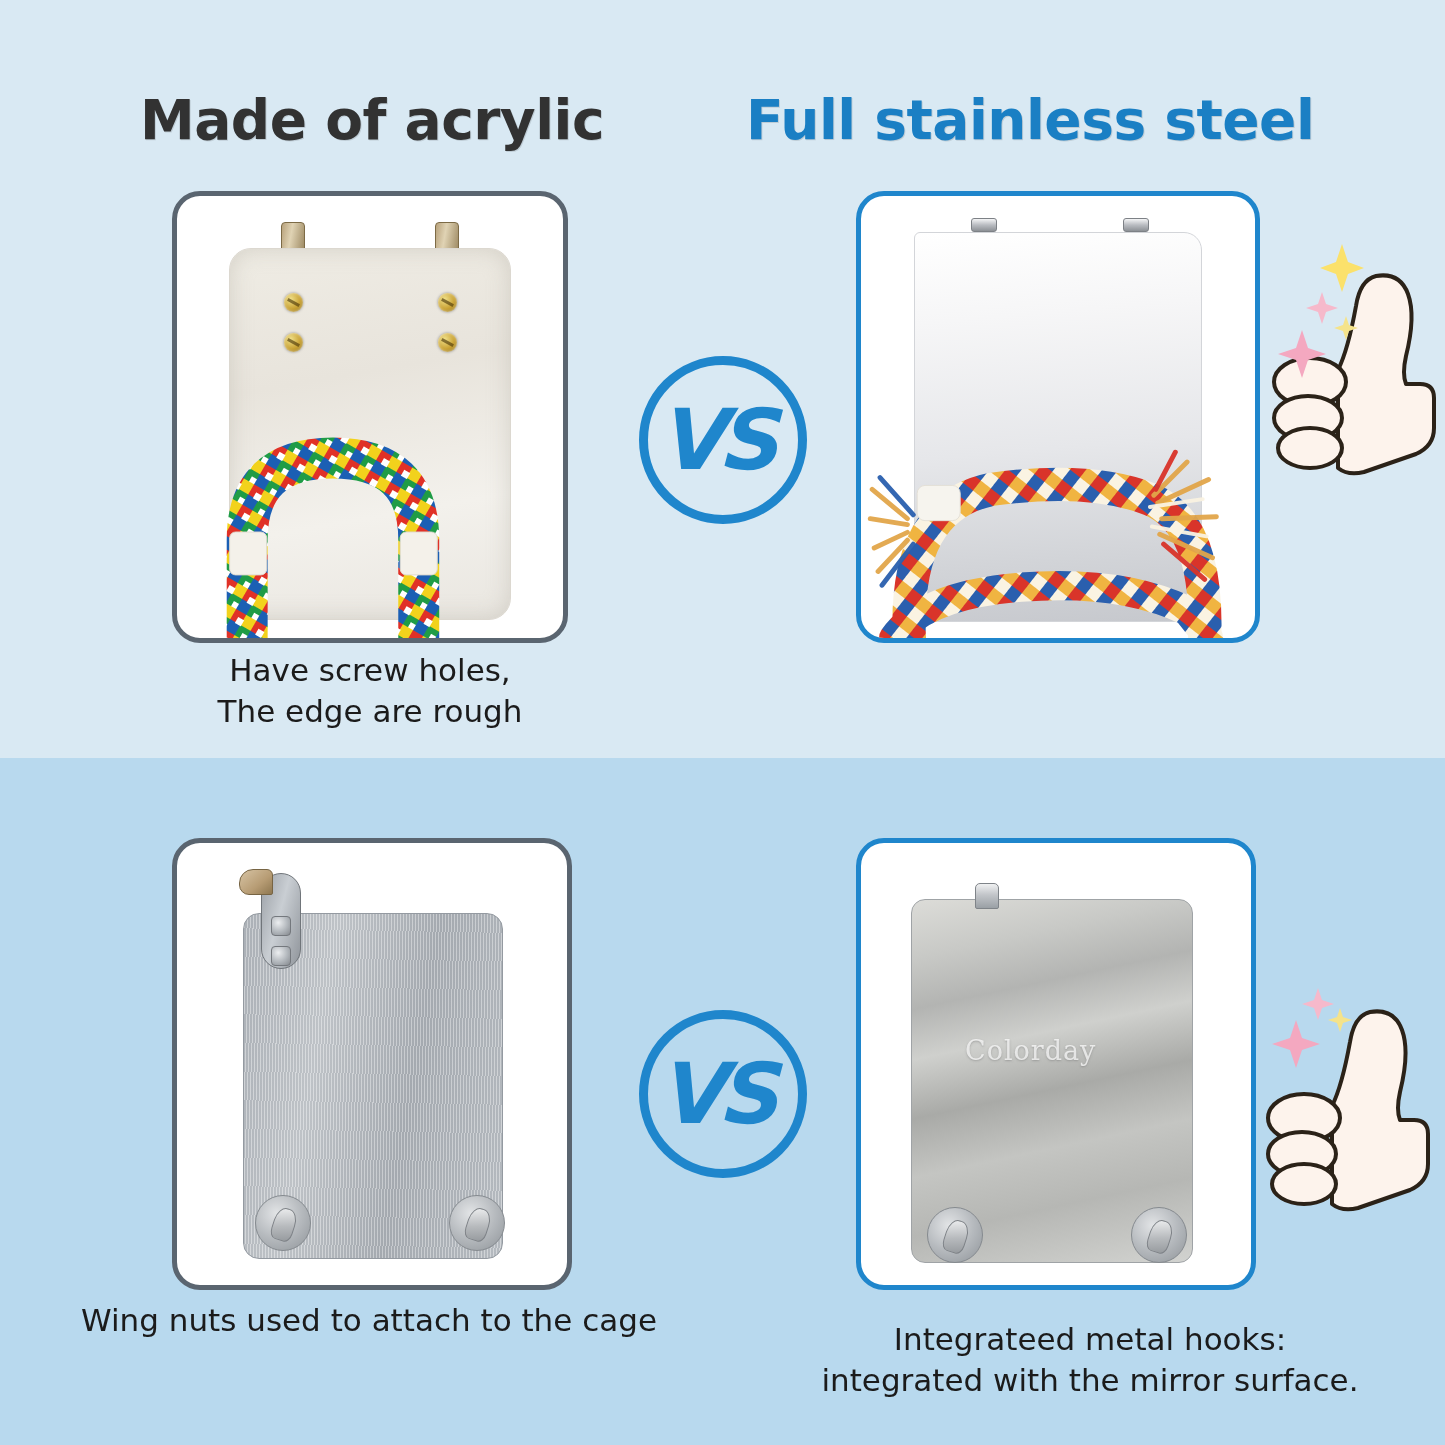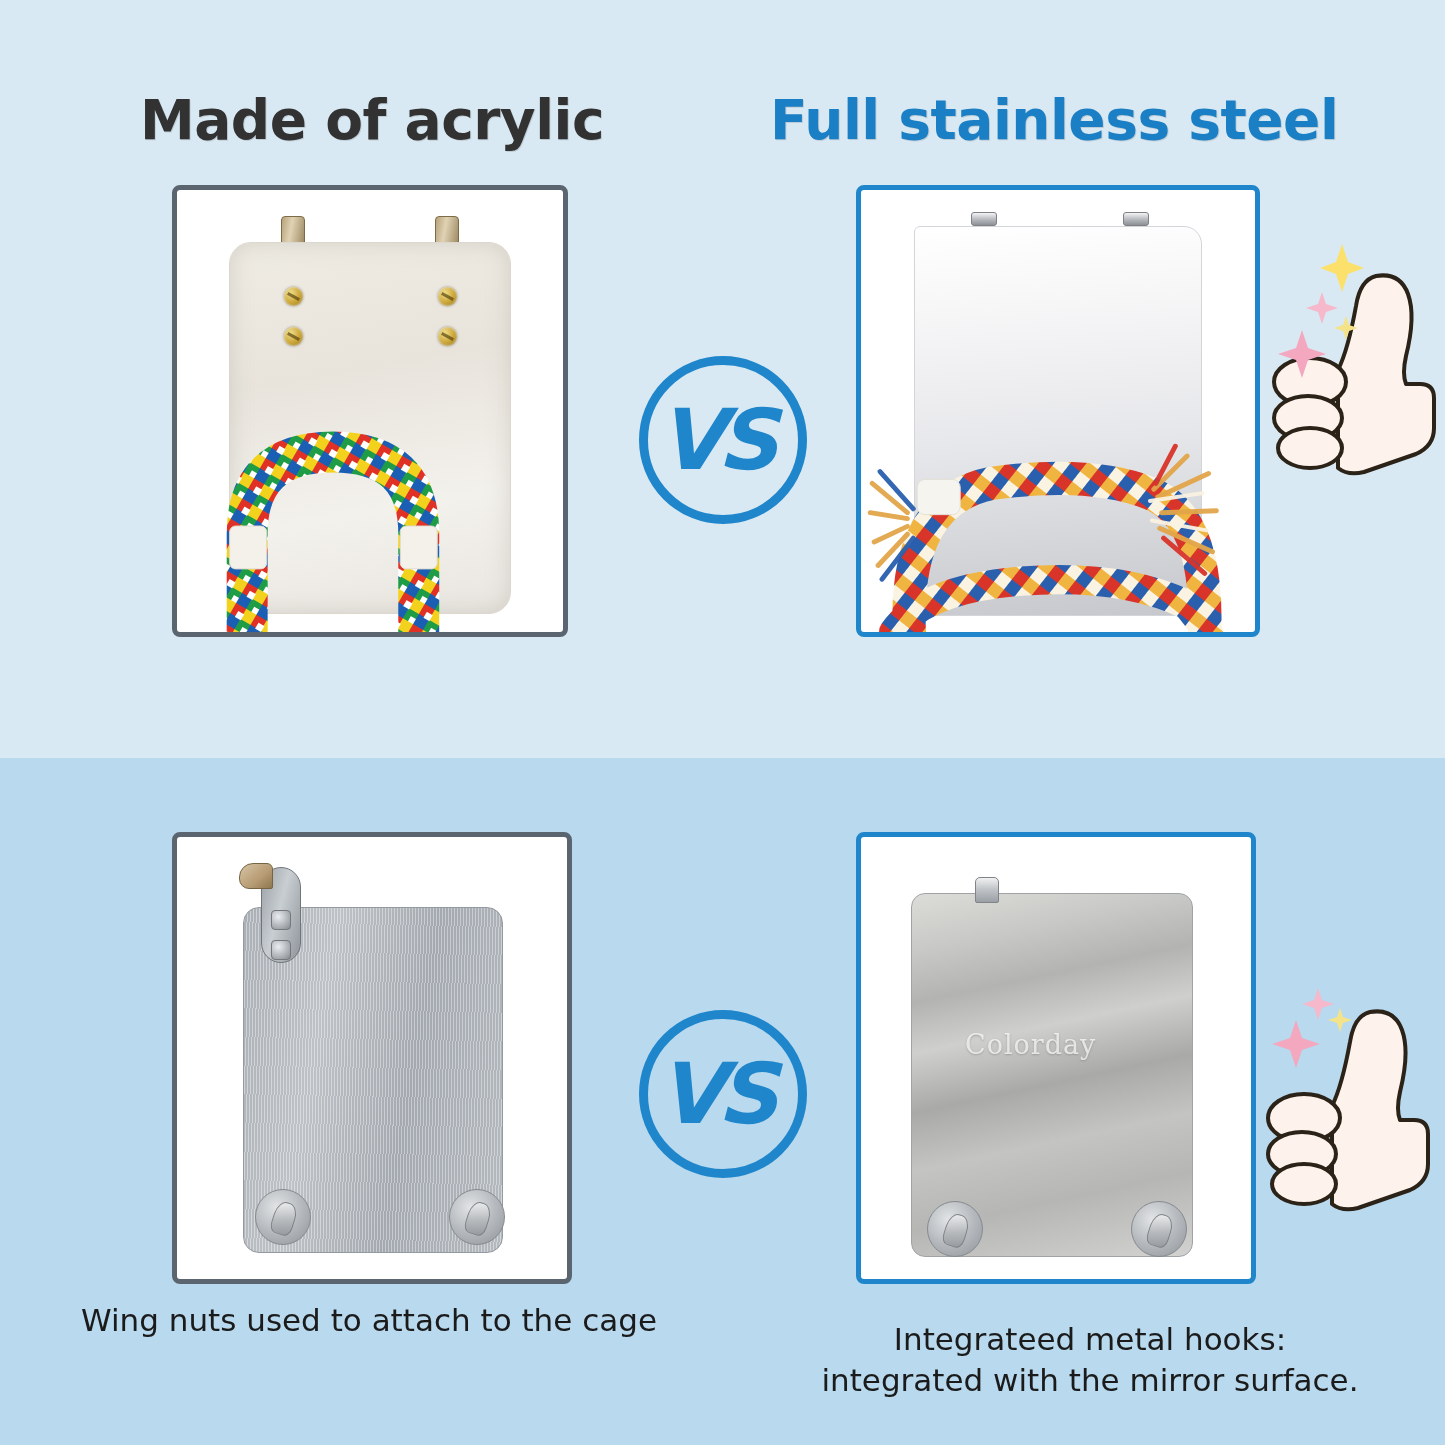--- a/index.html
+++ b/index.html
@@ -33,28 +33,29 @@
   .heading {
     position: absolute;
     top: 88px;
     font-size: 55px;
     font-weight: 700;
     letter-spacing: -0.5px;
     white-space: nowrap;
     text-shadow: 1px 1px 0 rgba(0,0,0,0.12);
   }
   #heading-left  { left: 140px; color: #323232; }
-  #heading-right { left: 770px; color: #1a7fc4; text-align: right; }
+  #heading-right { left: 746px; color: #1a7fc4; text-align: right; }
 
   
   .card {
     position: absolute;
     background: #ffffff;
-    border-radius: 8px;
+    border-radius: 28px;
     overflow: hidden;
+    margin-top: 6px;
   }
   .card.gray { border: 5px solid #5a6570; }
   .card.blue { border: 5px solid #1f86cc; }
 
   #card-tl { left: 172px; top: 185px; width: 396px; height: 452px; }
   #card-tr { left: 856px; top: 185px; width: 404px; height: 452px; }
   #card-bl { left: 172px; top: 832px; width: 400px; height: 452px; }
   #card-br { left: 856px; top: 832px; width: 400px; height: 452px; }
 
   .card-inner { position: relative; width: 100%; height: 100%; }
@@ -322,20 +323,22 @@
         <ellipse cx="42" cy="216" rx="32" ry="20"></ellipse>
       </g>
       <g>
         <path d="M 74 12 L 80 30 L 96 36 L 80 42 L 74 60 L 68 42 L 52 36 L 68 30 Z" fill="#fbe16b"></path>
         <path d="M 54 60 L 58 72 L 70 76 L 58 80 L 54 92 L 50 80 L 38 76 L 50 72 Z" fill="#f6b9cb"></path>
         <path d="M 34 98 L 40 116 L 58 122 L 40 128 L 34 146 L 28 128 L 10 122 L 28 116 Z" fill="#f4a8c0"></path>
         <path d="M 78 84 L 81 93 L 90 96 L 81 99 L 78 108 L 75 99 L 66 96 L 75 93 Z" fill="#f5e38a"></path>
       </g>
     </svg>
 
+    <div class="caption" id="cap-tl">Have screw holes,
+The edge are rough</div>
   </div>
 
   <div class="half" id="half-bottom">
 
     <div class="card gray" id="card-bl" style="top:74px;">
       <div class="card-inner">
         <div class="metal-back" style="left:66px; top:70px; width:260px; height:346px;"></div>
         <div class="hook-plate" style="left:84px; top:30px;">
           <div class="bolt" style="left:9px; top:42px;"></div>
           <div class="bolt" style="left:9px; top:72px;"></div>

